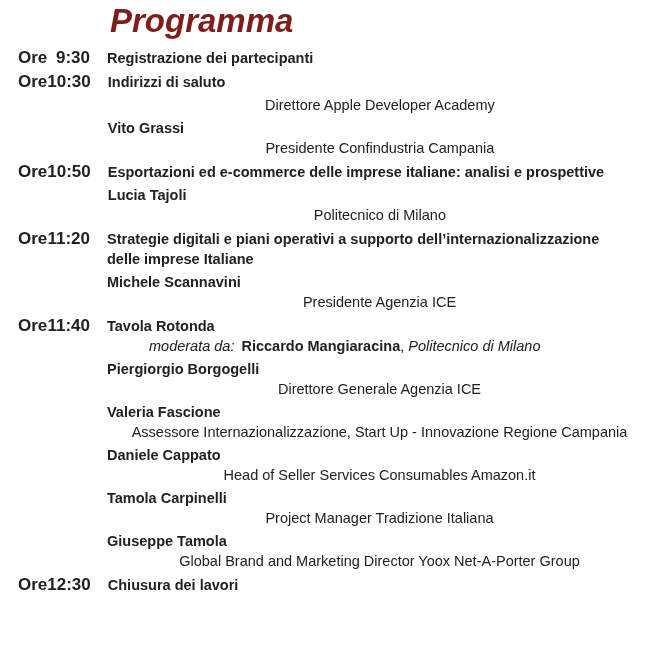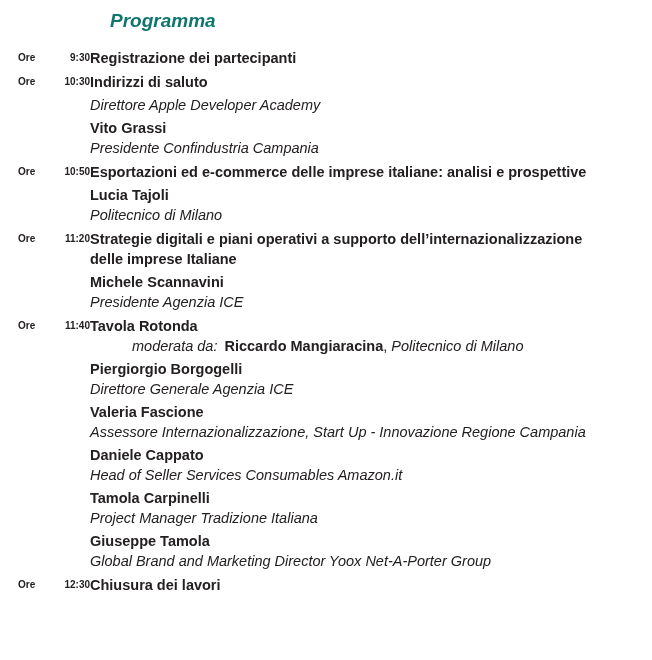--- a/index.html
+++ b/index.html
@@ -12,40 +12,41 @@
     height: 660px;
     overflow: hidden;
     font-family: "Liberation Sans", sans-serif;
     color: #242021;
   }
   .page {
     padding: 4px 0 0 18px;
     box-sizing: border-box;
   }
   .page-title {
-    font-size: 19px;
+    font-size: 33px;
     font-weight: bold;
     font-style: italic;
     line-height: 34px;
     margin: 0 0 10px 92px;
-    color: #0f766e;
+    color: #7f1d1d;
   }
   .entries { }
   .entry {
     display: flex;
     align-items: flex-start;
     margin-top: 4px;
   }
   .entry:first-child { margin-top: 0; }
   .time {
     flex: 0 0 72px;
+    margin-right: 17px;
     display: flex;
     justify-content: space-between;
     font-weight: bold;
-    font-size: 10px;
+    font-size: 17px;
     line-height: 20px;
     white-space: nowrap;
   }
   .content {
     width: 545px;
   }
   .title-line {
     font-weight: bold;
     font-size: 14.5px;
     line-height: 20px;
@@ -70,24 +71,24 @@
   .speaker {
     margin-top: 3px;
   }
   .speaker-name {
     font-weight: bold;
     font-size: 14.5px;
     line-height: 20px;
     white-space: nowrap;
   }
   .speaker-role {
-    font-style: italic;
-    font-size: 14.5px;
-    line-height: 20px;
-    white-space: nowrap;
+    font-size: 14.5px;
+    line-height: 20px;
+    white-space: nowrap;
+    text-align: center;
   }
 </style>
 </head>
 <body>
 
 <div class="page">
   <h1 class="page-title">Programma</h1>
   <div class="entries">
   <div class="entry">
     <div class="time">

